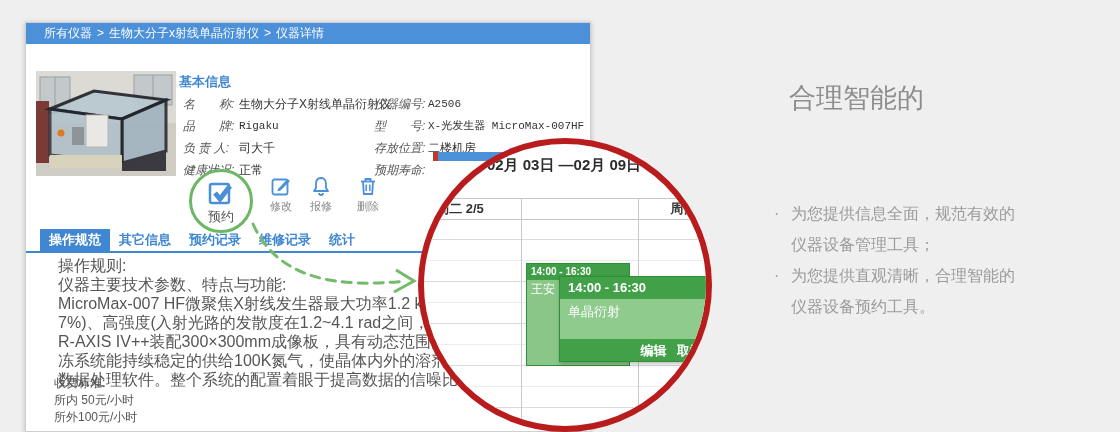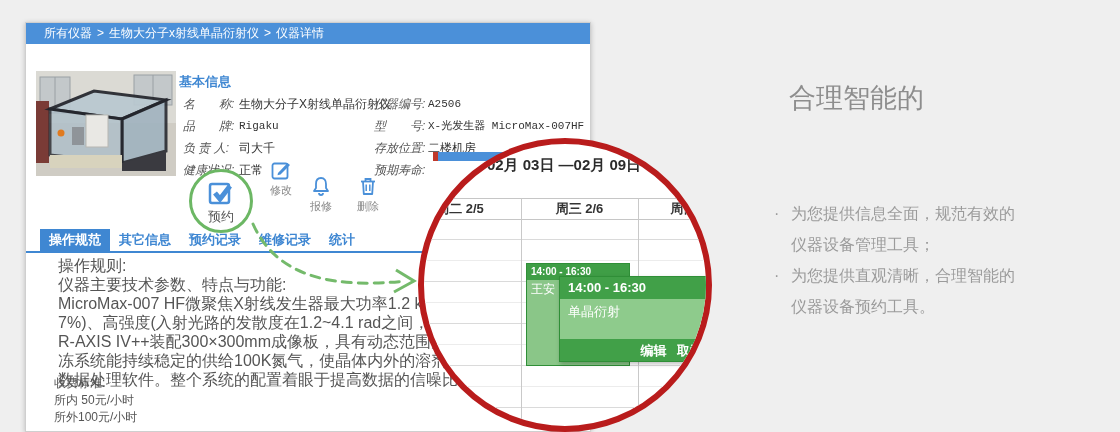--- a/index.html
+++ b/index.html
@@ -160,21 +160,21 @@
     </div>
 
     <div class="reserve-ring">
       <svg width="28" height="28" viewBox="0 0 28 28">
         <rect x="3" y="5" width="19" height="19" rx="2" fill="none" stroke="#4a90d9" stroke-width="2.5"></rect>
         <path d="M8 14 L13 20 L23 7" fill="none" stroke="#4a90d9" stroke-width="5" stroke-linecap="butt" stroke-linejoin="miter"></path>
       </svg>
       <div class="lab">预约</div>
     </div>
 
-    <div class="act" style="left:235px;top:137px;">
+    <div class="act" style="left:235px;top:153px;">
       <svg width="20" height="20" viewBox="0 0 20 20">
         <rect x="1.5" y="3.5" width="15" height="15" rx="2" fill="none" stroke="#4a90d9" stroke-width="1.8"></rect>
         <path d="M7 13 L16.5 3 L19 5 L9.5 14.5 L6.5 15.2 Z" fill="#4a90d9"></path>
       </svg>
       <div class="lab">修改</div>
     </div>
 
     <div class="act" style="left:275px;top:153px;">
       <svg width="20" height="20" viewBox="0 0 20 20">
         <path d="M10 2 C6.5 2 5 4.8 5 8 L5 12 L3 15 L17 15 L15 12 L15 8 C15 4.8 13.5 2 10 2 Z" fill="none" stroke="#4a90d9" stroke-width="1.8" stroke-linejoin="round"></path>
@@ -226,21 +226,20 @@
     </svg>
   </div>
 
   <div class="magnifier">
     <div class="mag-inner">
 
       <div class="cal-title">02月 03日 —02月 09日</div>
 
       <div class="cal-head">
         <span class="d0">周二 2/5</span>
-        <span class="d1">周三 2/6</span>
         <span class="d2">周四</span>
       </div>
 
       <div class="cal-grid"></div>
       <div class="vline v1"></div>
       <div class="vline v2"></div>
 
       <div class="cal-event">
         <div class="ev-head">14:00 - 16:30</div>
         <div class="ev-user">王安</div>

